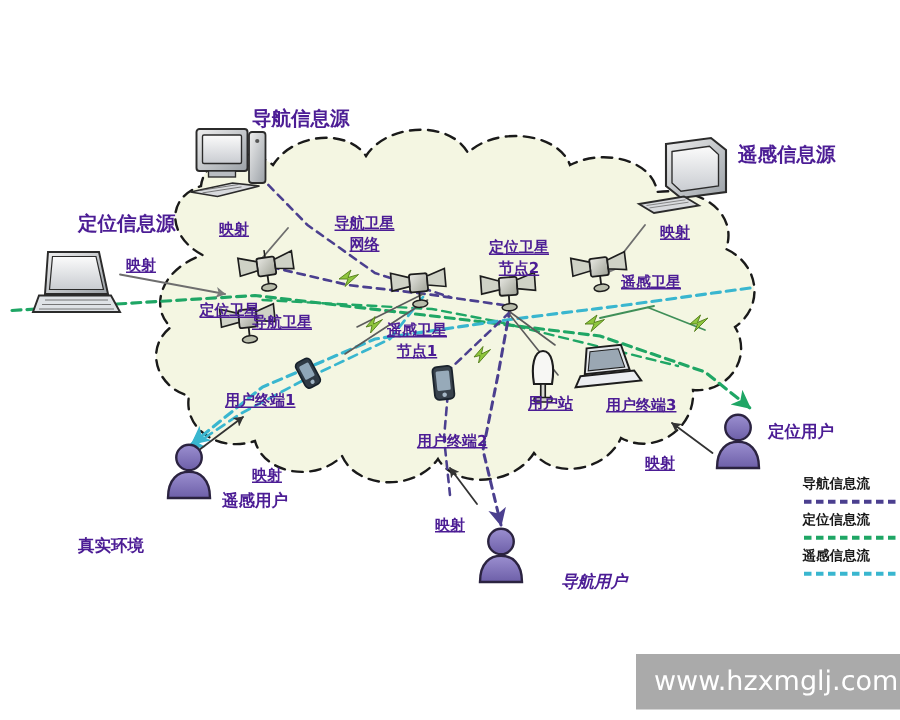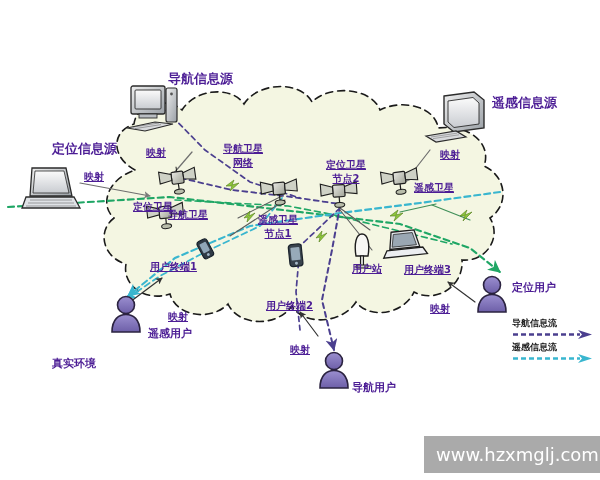--- a/index.html
+++ b/index.html
@@ -11,21 +11,21 @@
        font-family:"DejaVu Sans","Liberation Sans",sans-serif;}
   .lbl.sm{font-size:10px;font-weight:bold;text-decoration:underline;}
   .lbl.md{font-size:11px;}
   .lbl.lg{font-size:13px;}
   .lbl.ctr{text-align:center;}
   .wm{position:absolute;background:#aaaaaa;color:#ffffff;
       font-family:"DejaVu Sans","Liberation Sans",sans-serif;}
   #wm-top{left:8px;top:10px;padding:4px 10px 5px 10px;font-size:15px;}
   #wm-bot{left:424px;top:436px;padding:8px 12px;font-size:18px;}
   .legend{position:absolute;left:512px;top:318px;width:84px;}
-  .legend-row{position:relative;height:24px;}
+  .legend-row{position:relative;height:24px;margin-left:23px;}
   .legend-row .txt{font-size:9px;font-weight:bold;color:#1a1a1a;display:block;
                    line-height:11px;letter-spacing:0px;}
   .legend-row .bar{display:block;margin-top:1px;}
 </style>
 </head>
 <body>
 
 <div id="stage">
 
   <svg class="layer" viewBox="0 0 600 480">
@@ -244,46 +244,53 @@
   <div class="lbl sm ctr" style="left:250px;top:213px;width:56px;">
     <span>遥感卫星</span><br>
     <span>节点1</span>
   </div>
 
   <div class="lbl sm" style="left:168px;top:160px;margin-top:48px;">导航卫星</div>
   <div class="lbl sm" style="left:133px;top:200px;">定位卫星</div>
   <div class="lbl sm" style="left:414px;top:181px;">遥感卫星</div>
 
   <div class="lbl sm" style="left:150px;top:260px;">用户终端1</div>
-  <div class="lbl sm" style="left:266px;top:287px;margin-top:12px;">用户终端2</div>
+  <div class="lbl sm" style="left:278px;top:287px;">用户终端2</div>
   <div class="lbl sm" style="left:404px;top:263px;">用户终端3</div>
   <div class="lbl sm" style="left:352px;top:262px;">用户站</div>
 
   <div class="lbl md" style="left:148px;top:326px;text-align:right;">遥感用户</div>
-  <div class="lbl md" style="left:352px;top:380px;">导航用户</div>
+  <div class="lbl md" style="left:374px;top:380px;font-style:italic;">导航用户</div>
   <div class="lbl md" style="left:512px;top:280px;">定位用户</div>
 
   <div class="lbl md" style="left:22px;top:356px;margin-left:30px;">真实环境</div>
 
   <div class="lbl sm" style="left:84px;top:170px;">映射</div>
   <div class="lbl sm" style="left:146px;top:146px;">映射</div>
   <div class="lbl sm" style="left:440px;top:148px;">映射</div>
   <div class="lbl sm" style="left:168px;top:310px;">映射</div>
   <div class="lbl sm" style="left:290px;top:343px;">映射</div>
   <div class="lbl sm" style="left:430px;top:302px;">映射</div>
 
   <div class="legend">
     <div class="legend-row">
       <span class="txt">导航信息流</span>
       <svg class="bar" width="84" height="9">
         <line x1="1" y1="4.5" x2="68" y2="4.5" stroke="#4b3f8f" stroke-width="2.6" stroke-dasharray="5,3"></line>
         <path d="M66,0 L80,4.5 L66,9 L70,4.5 Z" fill="#4b3f8f"></path>
       </svg>
     </div>
     <div class="legend-row">
+      <span class="txt">定位信息流</span>
+      <svg class="bar" width="84" height="9">
+        <line x1="1" y1="4.5" x2="68" y2="4.5" stroke="#1fa665" stroke-width="2.6" stroke-dasharray="5,3"></line>
+        <path d="M66,0 L80,4.5 L66,9 L70,4.5 Z" fill="#1fa665"></path>
+      </svg>
+    </div>
+    <div class="legend-row">
       <span class="txt">遥感信息流</span>
       <svg class="bar" width="84" height="9">
         <line x1="1" y1="4.5" x2="68" y2="4.5" stroke="#39b6cf" stroke-width="2.6" stroke-dasharray="5,3"></line>
         <path d="M66,0 L80,4.5 L66,9 L70,4.5 Z" fill="#39b6cf"></path>
       </svg>
     </div>
   </div>
 
   <div class="wm" id="wm-bot">www.hzxmglj.com</div>
 

